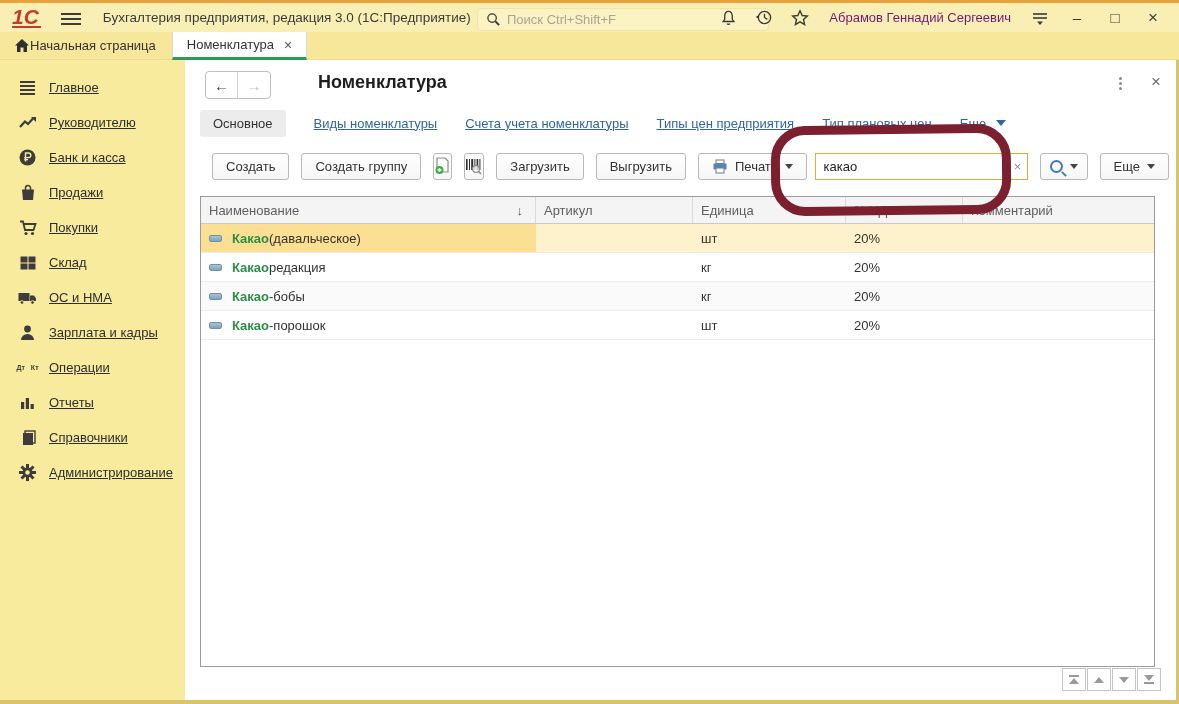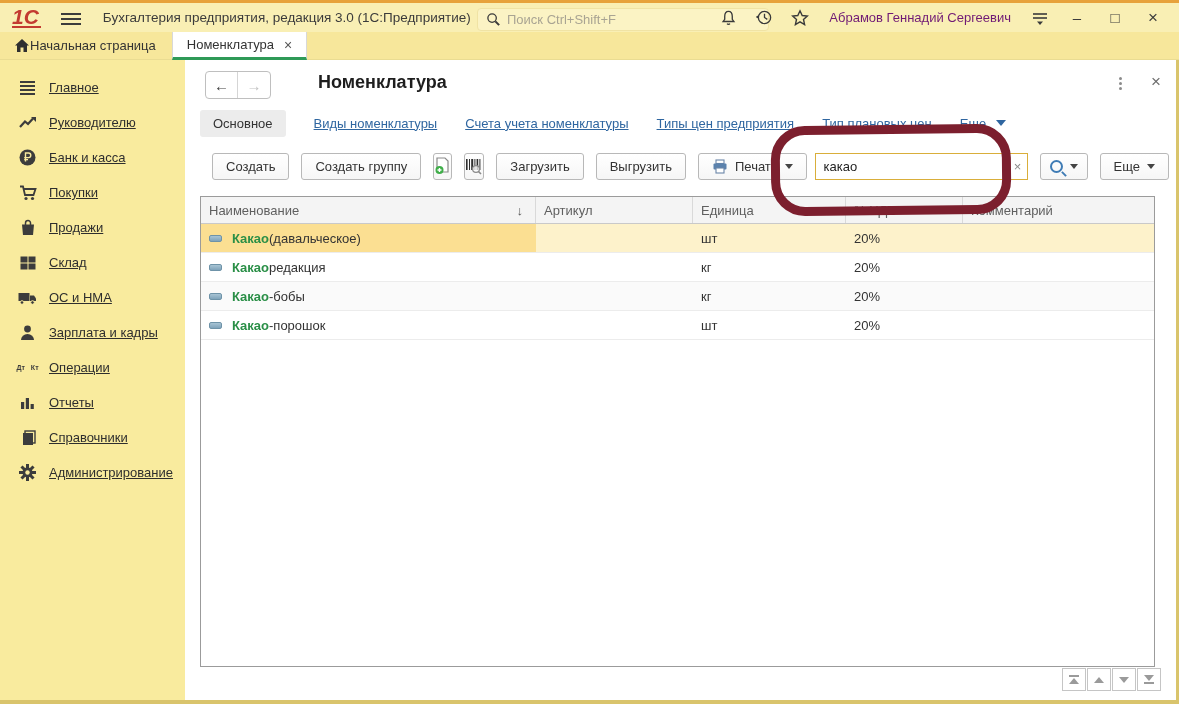--- a/index.html
+++ b/index.html
@@ -201,37 +201,37 @@
           <svg width="17" height="17" viewBox="0 0 17 17">
             <circle cx="8.5" cy="8.5" r="8" fill="#3c3c3c"></circle>
             <path d="M6.5 12.5 V4 h3 a2.3 2.3 0 0 1 0 4.6 H5.2 M5.2 10.6 H9" stroke="#f9eb9e" stroke-width="1.4" fill="none"></path>
           </svg>
         </span>
       <span class="lb">Банк и касса</span>
     </div>
 
     <div class="side-item">
       <span class="ic">
+          <svg width="16" height="17" viewBox="0 0 16 17">
+            <path d="M2 5.5 H14 L13 16 H3 Z" fill="#3c3c3c"></path>
+            <path d="M5.5 7 V4 a2.5 2.5 0 0 1 5 0 v3" stroke="#3c3c3c" stroke-width="1.5" fill="none"></path>
+          </svg>
+        </span>
+      <span class="lb">Продажи</span>
+    </div>
+
+    <div class="side-item">
+      <span class="ic">
           <svg width="18" height="16" viewBox="0 0 18 16">
             <path d="M1 1.5 H4 L6 10 H14.5 L16.5 4 H5" stroke="#3c3c3c" stroke-width="1.8" fill="none"></path>
             <circle cx="7" cy="13.5" r="1.6" fill="#3c3c3c"></circle>
             <circle cx="13.5" cy="13.5" r="1.6" fill="#3c3c3c"></circle>
           </svg>
         </span>
       <span class="lb">Покупки</span>
-    </div>
-
-    <div class="side-item">
-      <span class="ic">
-          <svg width="16" height="17" viewBox="0 0 16 17">
-            <path d="M2 5.5 H14 L13 16 H3 Z" fill="#3c3c3c"></path>
-            <path d="M5.5 7 V4 a2.5 2.5 0 0 1 5 0 v3" stroke="#3c3c3c" stroke-width="1.5" fill="none"></path>
-          </svg>
-        </span>
-      <span class="lb">Продажи</span>
     </div>
 
     <div class="side-item">
       <span class="ic">
           <svg width="16" height="14" viewBox="0 0 16 14">
             <rect x="0.5" y="0.5" width="7" height="6" fill="#3c3c3c"></rect>
             <rect x="8.5" y="0.5" width="7" height="6" fill="#3c3c3c"></rect>
             <rect x="0.5" y="7.5" width="7" height="6" fill="#3c3c3c"></rect>
             <rect x="8.5" y="7.5" width="7" height="6" fill="#3c3c3c"></rect>
           </svg>

